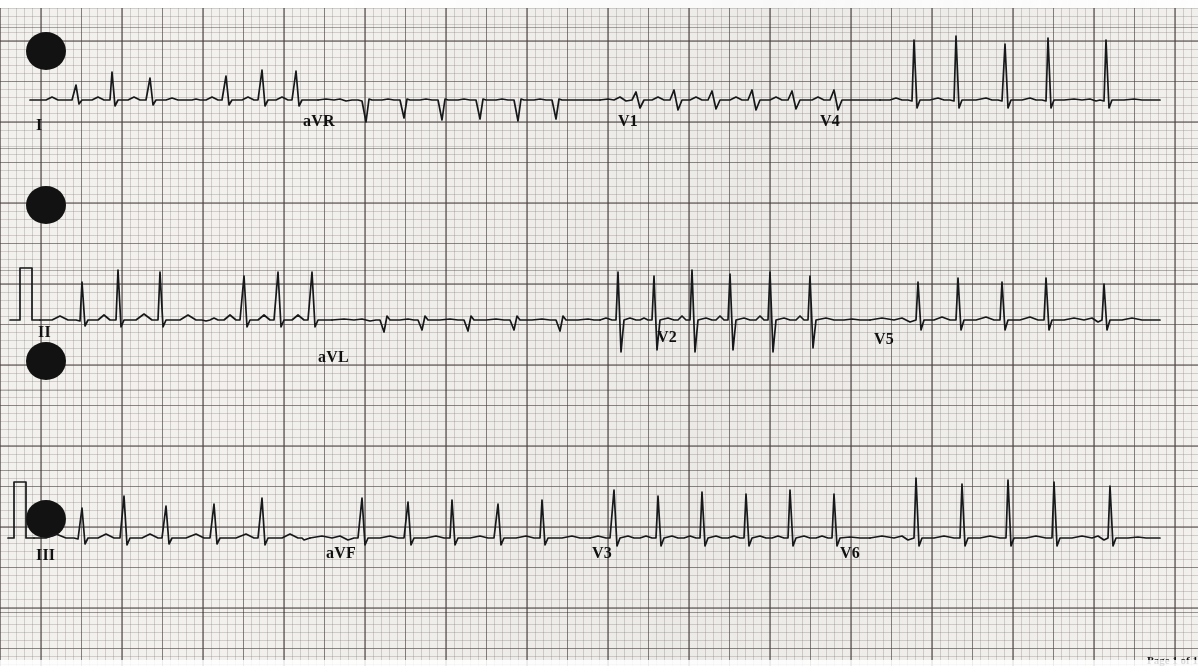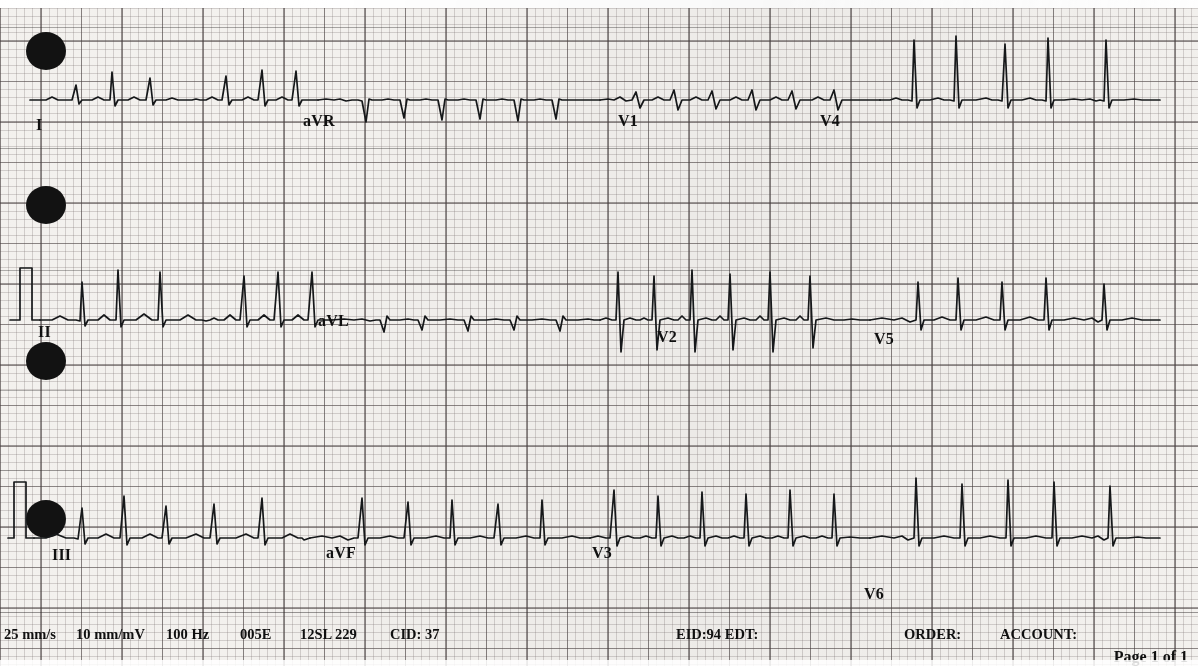--- a/index.html
+++ b/index.html
@@ -38,22 +38,22 @@
   .lead-label{
     position:absolute;font-family:"Liberation Serif", serif;font-weight:bold;
     font-size:16px;color:#101010;letter-spacing:.2px;
   }
   .footer{
     position:absolute;left:0;bottom:14px;width:1198px;height:26px;
     font-family:"Liberation Serif", serif;font-weight:bold;font-size:14.5px;color:#101010;
   }
   .footer span{position:absolute;white-space:nowrap;}
   .pagemark{
-    position:absolute;right:10px;bottom:0px;font-family:"Liberation Serif", serif;
-    font-weight:bold;font-size:16px;color:#101010;text-align:right;
+    position:absolute;right:0;bottom:0px;font-family:"Liberation Serif", serif;
+    font-weight:bold;font-size:11px;color:#101010;text-align:right;
   }
   .rowline{position:absolute;background:rgba(40,36,36,.75);height:1px;}
 </style>
 </head>
 <body>
 
 <div id="sheet">
 
   <div class="grid-small"></div>
   <div class="grid-large"></div>
@@ -168,37 +168,26 @@
              L1082,536 L1092,538 L1098,536 L1104,540 L1108,538 L1110,486 L1113,546 L1116,538 L1128,538
              L1138,537 L1146,538 L1154,538 L1160,538"></path>
   </svg>
 
   <div class="lead-label" style="left:36px;top:116px;">I</div>
   <div class="lead-label" style="left:303px;top:112px;">aVR</div>
   <div class="lead-label" style="left:618px;top:112px;">V1</div>
   <div class="lead-label" style="left:820px;top:112px;">V4</div>
 
   <div class="lead-label" style="left:38px;top:323px;">II</div>
-  <div class="lead-label" style="left:318px;top:312px;">aVL</div>
+  <div class="lead-label" style="left:318px;top:348px;">aVL</div>
   <div class="lead-label" style="left:630px;top:328px;margin-left:27px;">V2</div>
   <div class="lead-label" style="left:874px;top:330px;">V5</div>
 
-  <div class="lead-label" style="left:36px;top:546px;margin-left:16px;">III</div>
+  <div class="lead-label" style="left:36px;top:546px;">III</div>
   <div class="lead-label" style="left:326px;top:544px;">aVF</div>
   <div class="lead-label" style="left:592px;top:544px;text-align:right;">V3</div>
-  <div class="lead-label" style="left:864px;top:544px;margin-top:41px;">V6</div>
+  <div class="lead-label" style="left:840px;top:544px;">V6</div>
 
-  <div class="footer">
-    <span style="left:4px;">25 mm/s</span>
-    <span style="left:76px;">10 mm/mV</span>
-    <span style="left:166px;">100 Hz</span>
-    <span style="left:240px;">005E</span>
-    <span style="left:300px;">12SL 229</span>
-    <span style="left:390px;">CID: 37</span>
-    <span style="left:676px;">EID:94 EDT:</span>
-    <span style="left:904px;">ORDER:</span>
-    <span style="left:1000px;">ACCOUNT:</span>
-  </div>
   <div class="pagemark">Page 1 of 1</div>
 
   <div class="noise"></div>
   <div class="paper-edge-bottom"></div>
 </div>
 
 </body></html>

